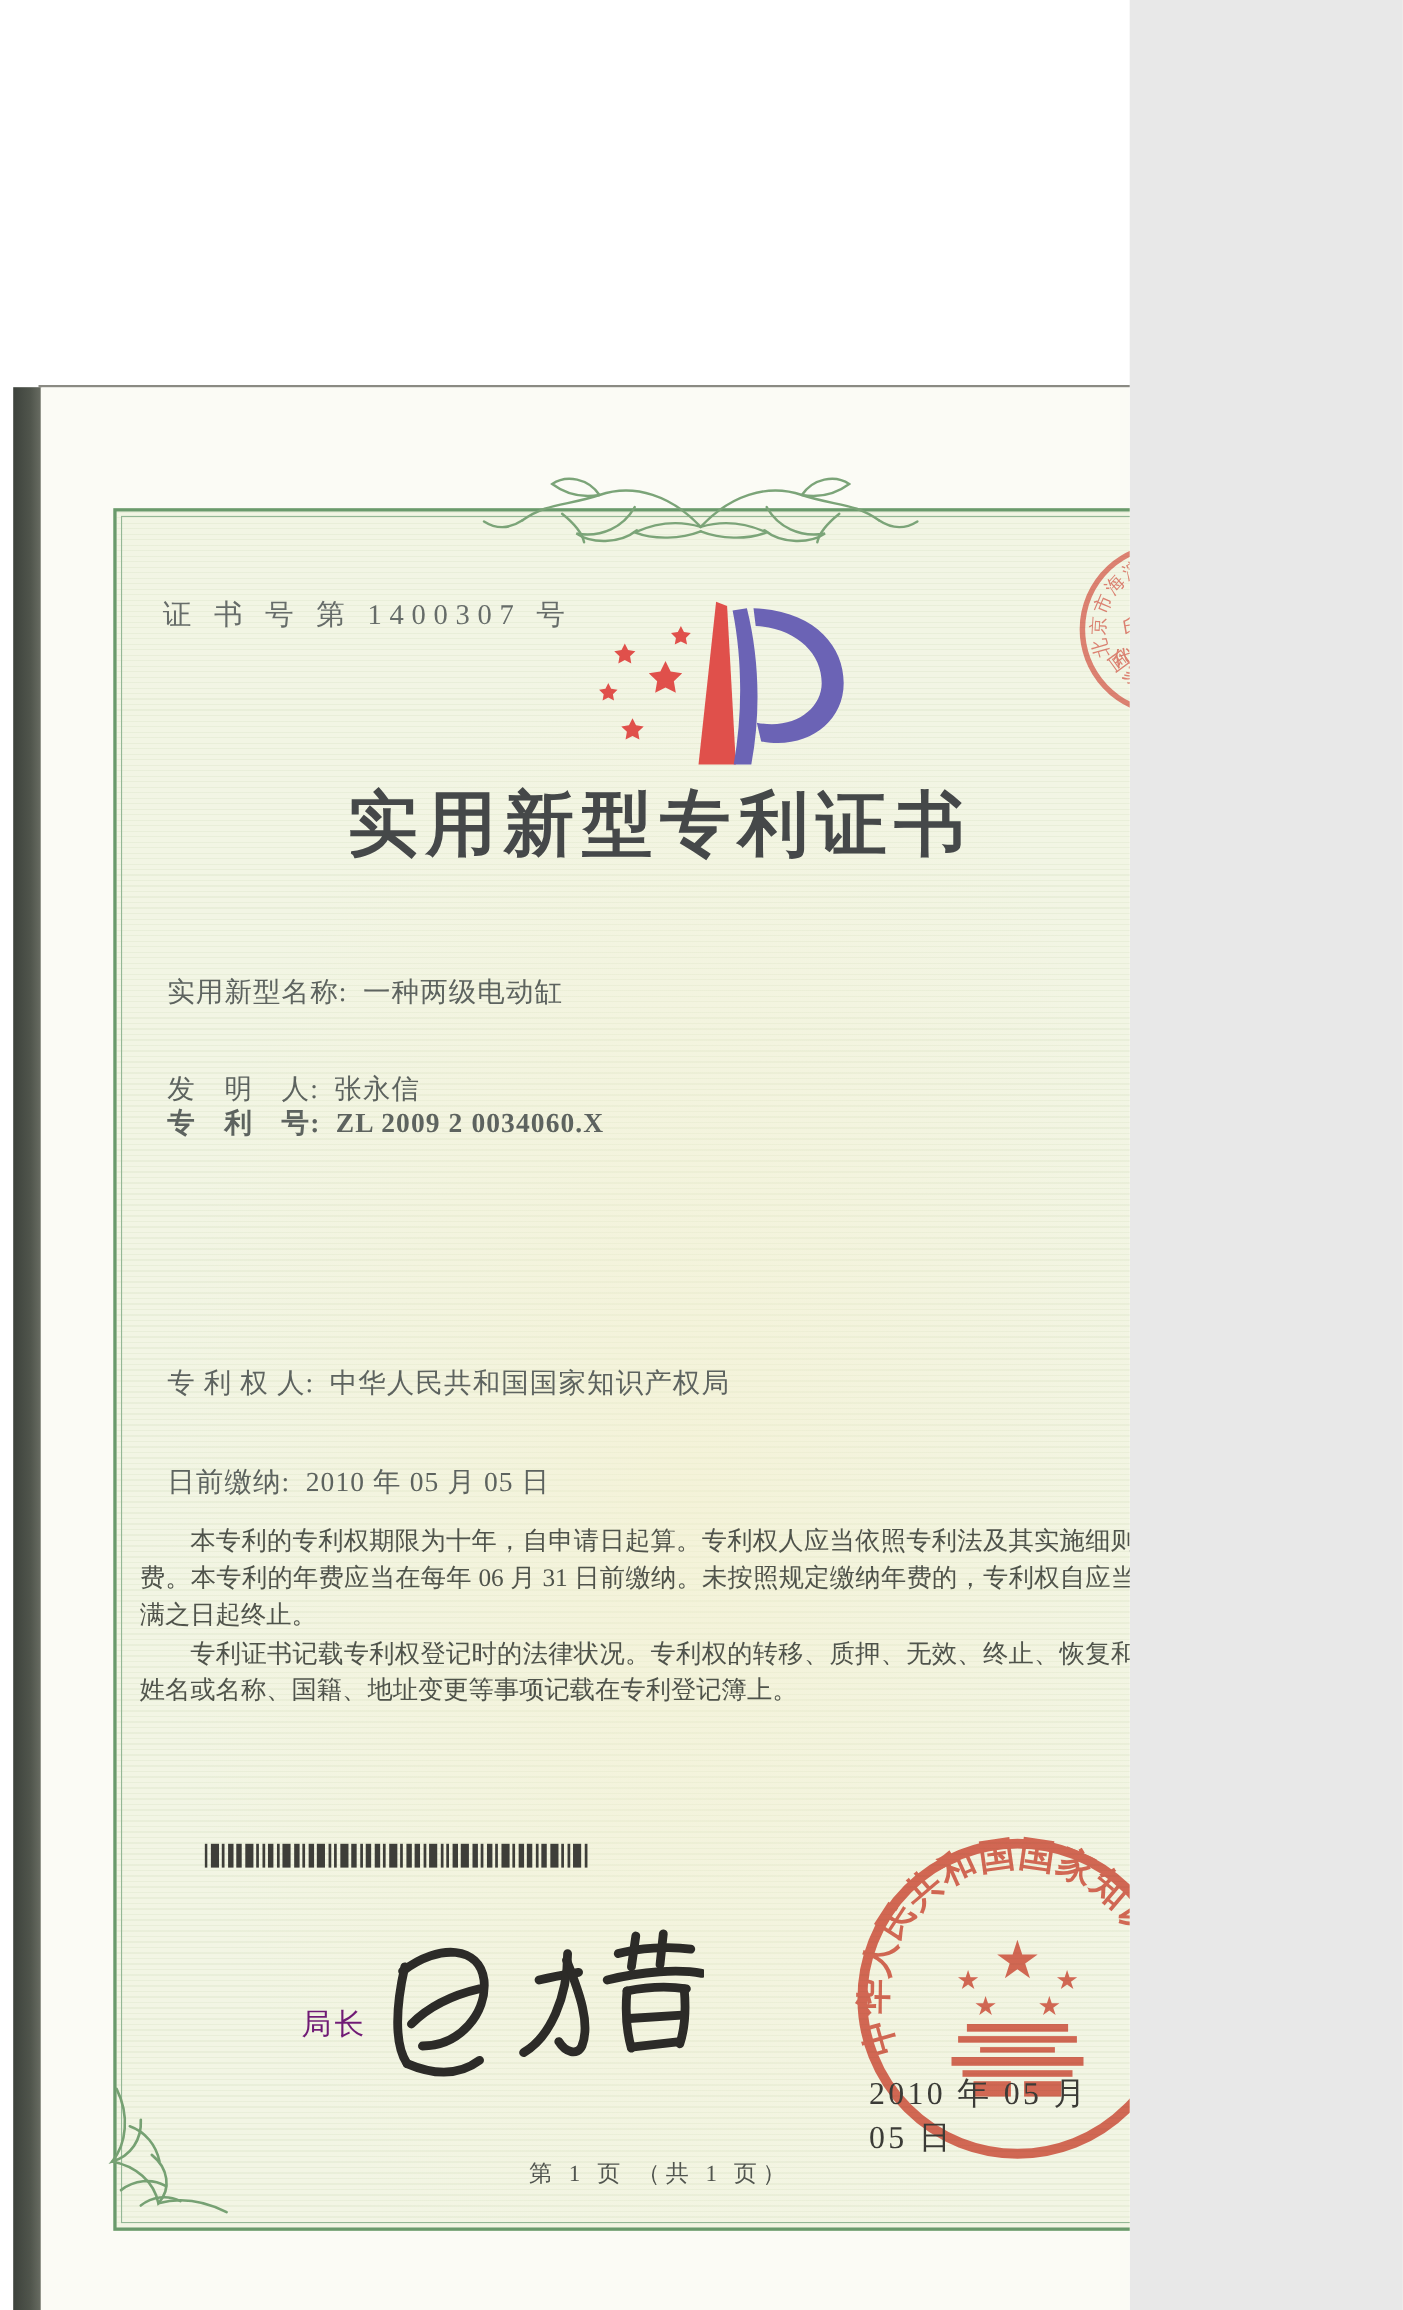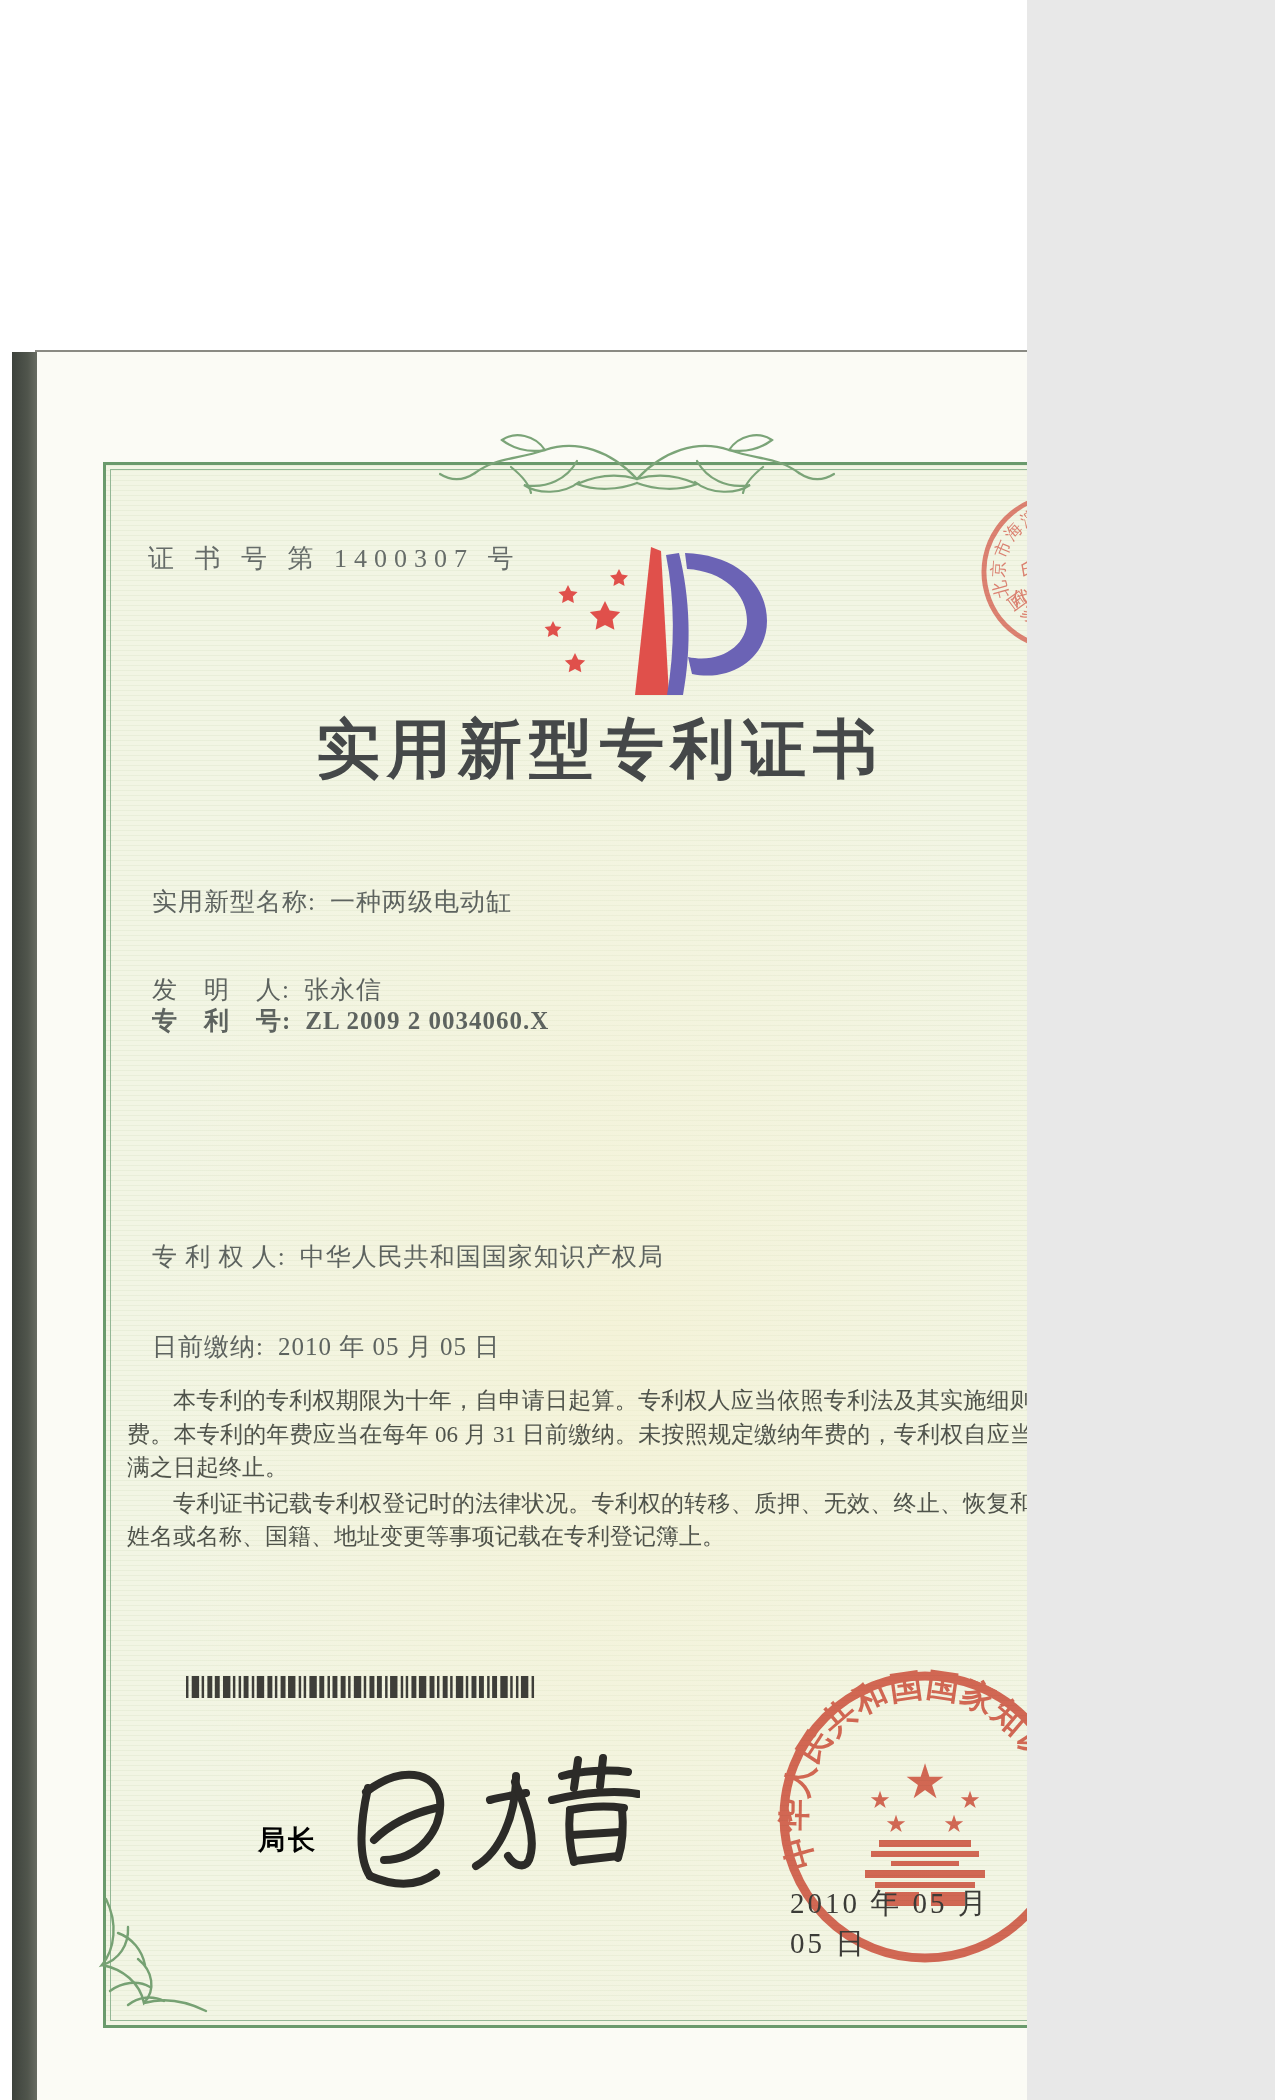--- a/index.html
+++ b/index.html
@@ -22,21 +22,21 @@
   .frame-inner{position:absolute;inset:4px;border:1px solid #93b795;}
   
   .cert-no{left:148px;top:541px;font-size:26px;letter-spacing:7px;color:#666c69;}
   .title{left:280px;top:706px;width:640px;text-align:center;font-size:64px;font-weight:700;
          letter-spacing:7px;color:#454849;}
   .field{left:152px;font-size:25px;color:#5d635f;letter-spacing:1px;white-space:nowrap;}
   .field .value{margin-left:14px;}
   .body-text{left:127px;top:1384px;width:1022px;font-size:23px;line-height:33.5px;color:#4f534b;
              text-align:justify;}
   .body-text p{margin:0 0 2px 0;text-indent:2em;}
-  .sig-label{left:258px;top:1822px;font-size:27px;letter-spacing:3px;color:#000000;font-weight:bold;}
+  .sig-label{left:274px;top:1822px;font-size:27px;letter-spacing:3px;color:#701a75;}
   .seal-date{left:790px;top:1884px;font-size:29px;letter-spacing:3px;color:#3b3b37;z-index:6;}
   .footer{left:300px;top:1962px;width:600px;text-align:center;font-size:21px;letter-spacing:5px;color:#51554f;}
   .stamp{mix-blend-mode:multiply;}
 </style>
 </head>
 <body>
 
 <div class="canvas">
 
   <div class="abs spine"></div>
@@ -228,14 +228,15 @@
         <textPath href="#taxTop" startOffset="50%" text-anchor="middle">北京市海淀区地方税务局</textPath>
       </text>
       <text x="85" y="84" font-size="19" text-anchor="middle" letter-spacing="2">印 花 税</text>
       <text x="85" y="110" font-size="19" text-anchor="middle" letter-spacing="2">代扣专用章</text>
       <text font-size="18" letter-spacing="3.5">
         <textPath href="#taxBottom" startOffset="50%" text-anchor="middle">国家知识产权局</textPath>
       </text>
     </g>
   </svg>
 
+  <div class="abs footer">第 1 页 （共 1 页）</div>
 
 </div>
 
 </body></html>

